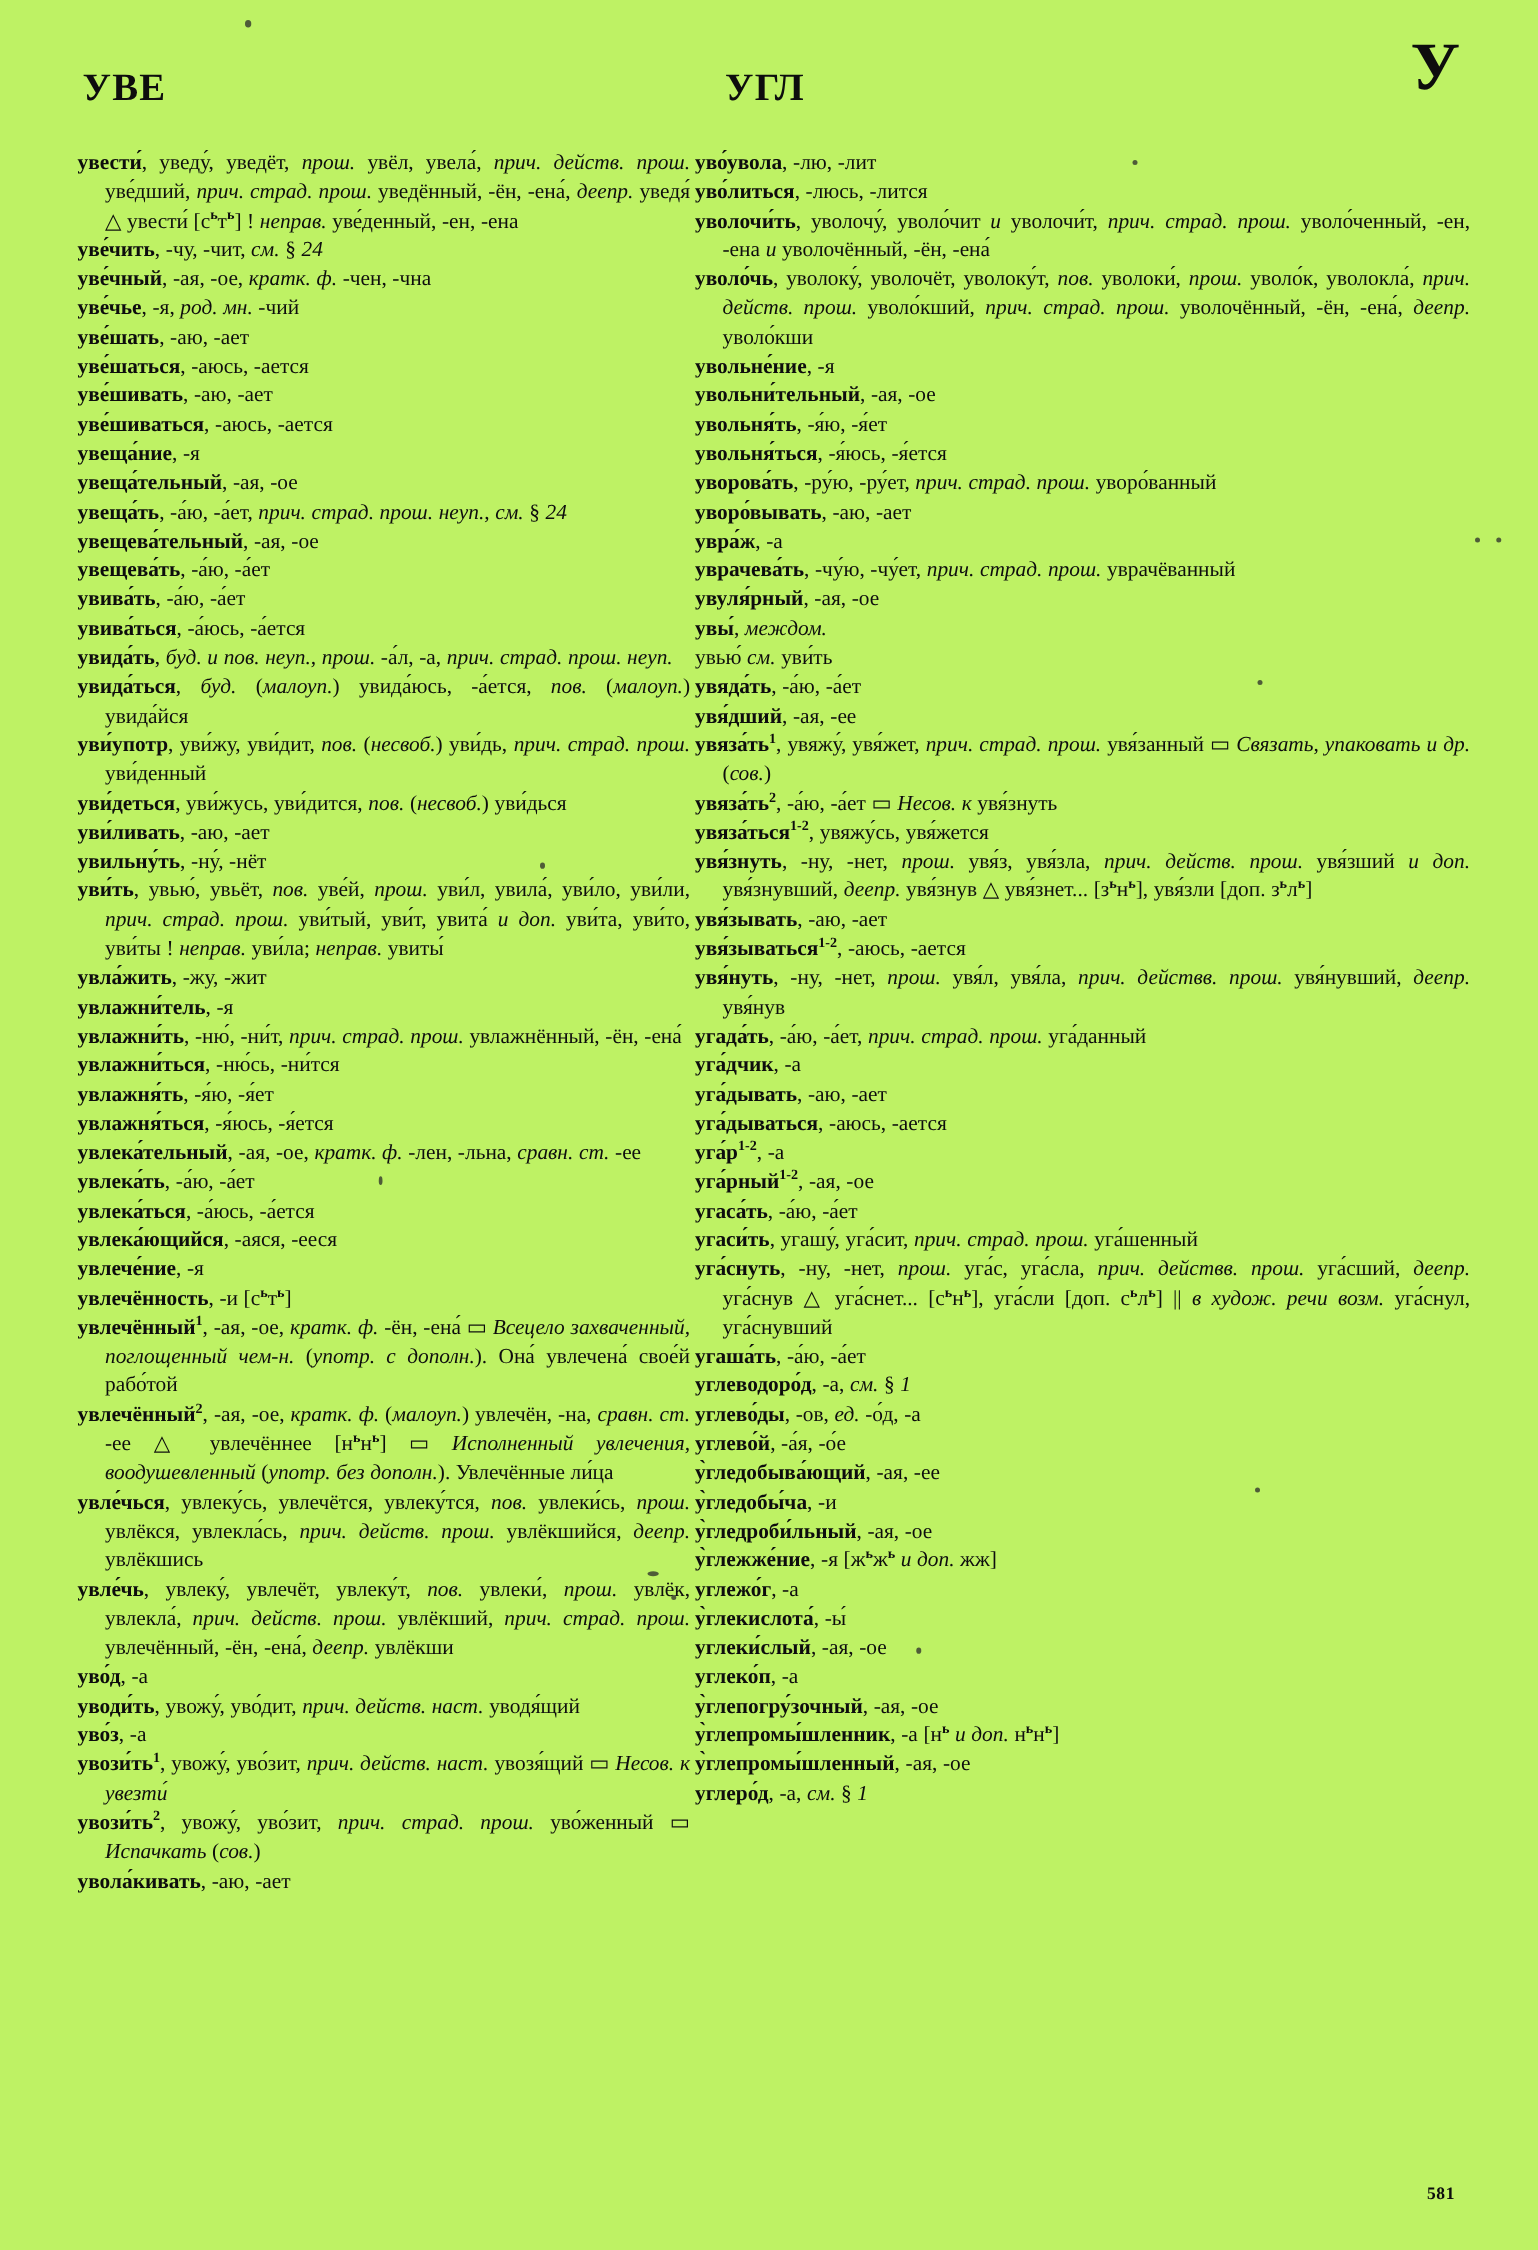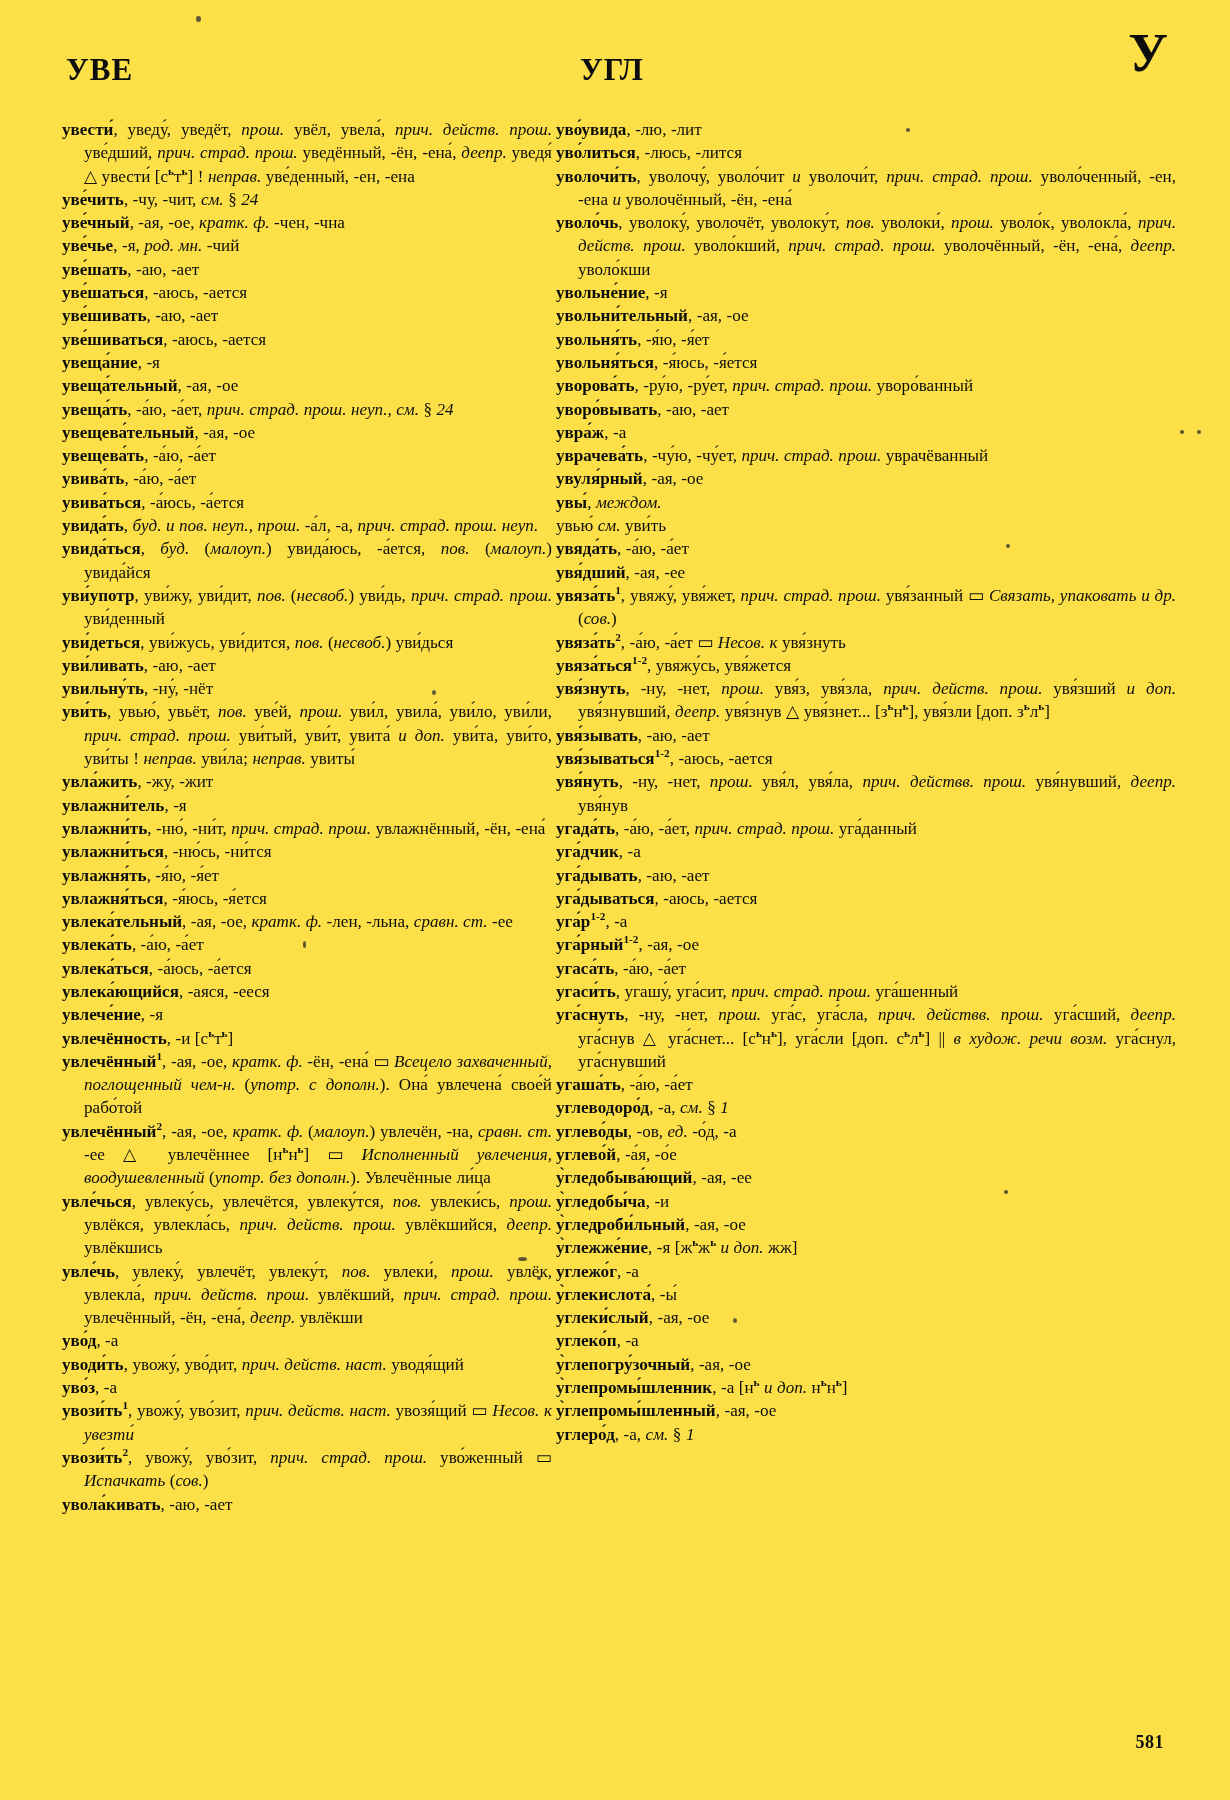--- a/index.html
+++ b/index.html
@@ -11,21 +11,21 @@
     width: 1230px;
     height: 1800px;
     position: relative;
     font-family: "Liberation Serif", "DejaVu Serif", serif;
     color: #0d0d0d;
     overflow: hidden;
   }
   .page {
     position: absolute;
     inset: 0;
-    background: #fde047;
+    background: #bef264;
     text-decoration: underline;
   }
   
   .runhead {
     position: absolute;
     top: 48px;
     left: 0;
     right: 0;
     height: 64px;
   }
@@ -88,22 +88,22 @@
     font-size: 0.66em;
     vertical-align: super;
     line-height: 0;
     font-weight: bold;
   }
 
   
   .folio {
     position: absolute;
     right: 66px;
-    bottom: 47px;
-    font-size: 18px;
+    bottom: 36px;
+    font-size: 14px;
     font-weight: bold;
     letter-spacing: 0.5px;
   }
   
   .speck {
     position: absolute;
     background: #2a2a2a;
     border-radius: 50%;
     opacity: .75;
   }
@@ -160,21 +160,21 @@
         <p class="entry"><b>увле́чься</b>, увлеку́сь, увлечётся, увлеку́тся, <i>пов.</i> увлеки́сь, <i>прош.</i> увлёкся, увлекла́сь, <i>прич. действ. прош.</i> увлёкшийся, <i>деепр.</i> увлёкшись</p>
         <p class="entry"><b>увле́чь</b>, увлеку́, увлечёт, увлеку́т, <i>пов.</i> увлеки́, <i>прош.</i> увлёк, увлекла́, <i>прич. действ. прош.</i> увлёкший, <i>прич. страд. прош.</i> увлечённый, -ён, -ена́, <i>деепр.</i> увлёкши</p>
         <p class="entry"><b>уво́д</b>, -а</p>
         <p class="entry"><b>уводи́ть</b>, увожу́, уво́дит, <i>прич. действ. наст.</i> уводя́щий</p>
         <p class="entry"><b>уво́з</b>, -а</p>
         <p class="entry"><b>увози́ть</b><sup>1</sup>, увожу́, уво́зит, <i>прич. действ. наст.</i> увозя́щий ▭ <i>Несов. к увезти́</i></p>
         <p class="entry"><b>увози́ть</b><sup>2</sup>, увожу́, уво́зит, <i>прич. страд. прош.</i> уво́женный ▭ <i>Испачкать</i> (<i>сов.</i>)</p>
         <p class="entry"><b>увола́кивать</b>, -аю, -ает</p>
       </div>
     <div class="col col-right" id="col-right">
-        <p class="entry"><b>уво́увида</b>, -лю, -лит</p>
+        <p class="entry"><b>уво́увола</b>, -лю, -лит</p>
         <p class="entry"><b>уво́литься</b>, -люсь, -лится</p>
         <p class="entry"><b>уволочи́ть</b>, уволочу́, уволо́чит <i>и</i> уволочи́т, <i>прич. страд. прош.</i> уволо́ченный, -ен, -ена <i>и</i> уволочённый, -ён, -ена́</p>
         <p class="entry"><b>уволо́чь</b>, уволоку́, уволочёт, уволоку́т, <i>пов.</i> уволоки́, <i>прош.</i> уволо́к, уволокла́, <i>прич. действ. прош.</i> уволо́кший, <i>прич. страд. прош.</i> уволочённый, -ён, -ена́, <i>деепр.</i> уволо́кши</p>
         <p class="entry"><b>увольне́ние</b>, -я</p>
         <p class="entry"><b>увольни́тельный</b>, -ая, -ое</p>
         <p class="entry"><b>увольня́ть</b>, -я́ю, -я́ет</p>
         <p class="entry"><b>увольня́ться</b>, -я́юсь, -я́ется</p>
         <p class="entry"><b>уворова́ть</b>, -ру́ю, -ру́ет, <i>прич. страд. прош.</i> уворо́ванный</p>
         <p class="entry"><b>уворо́вывать</b>, -аю, -ает</p>
         <p class="entry"><b>увра́ж</b>, -а</p>

